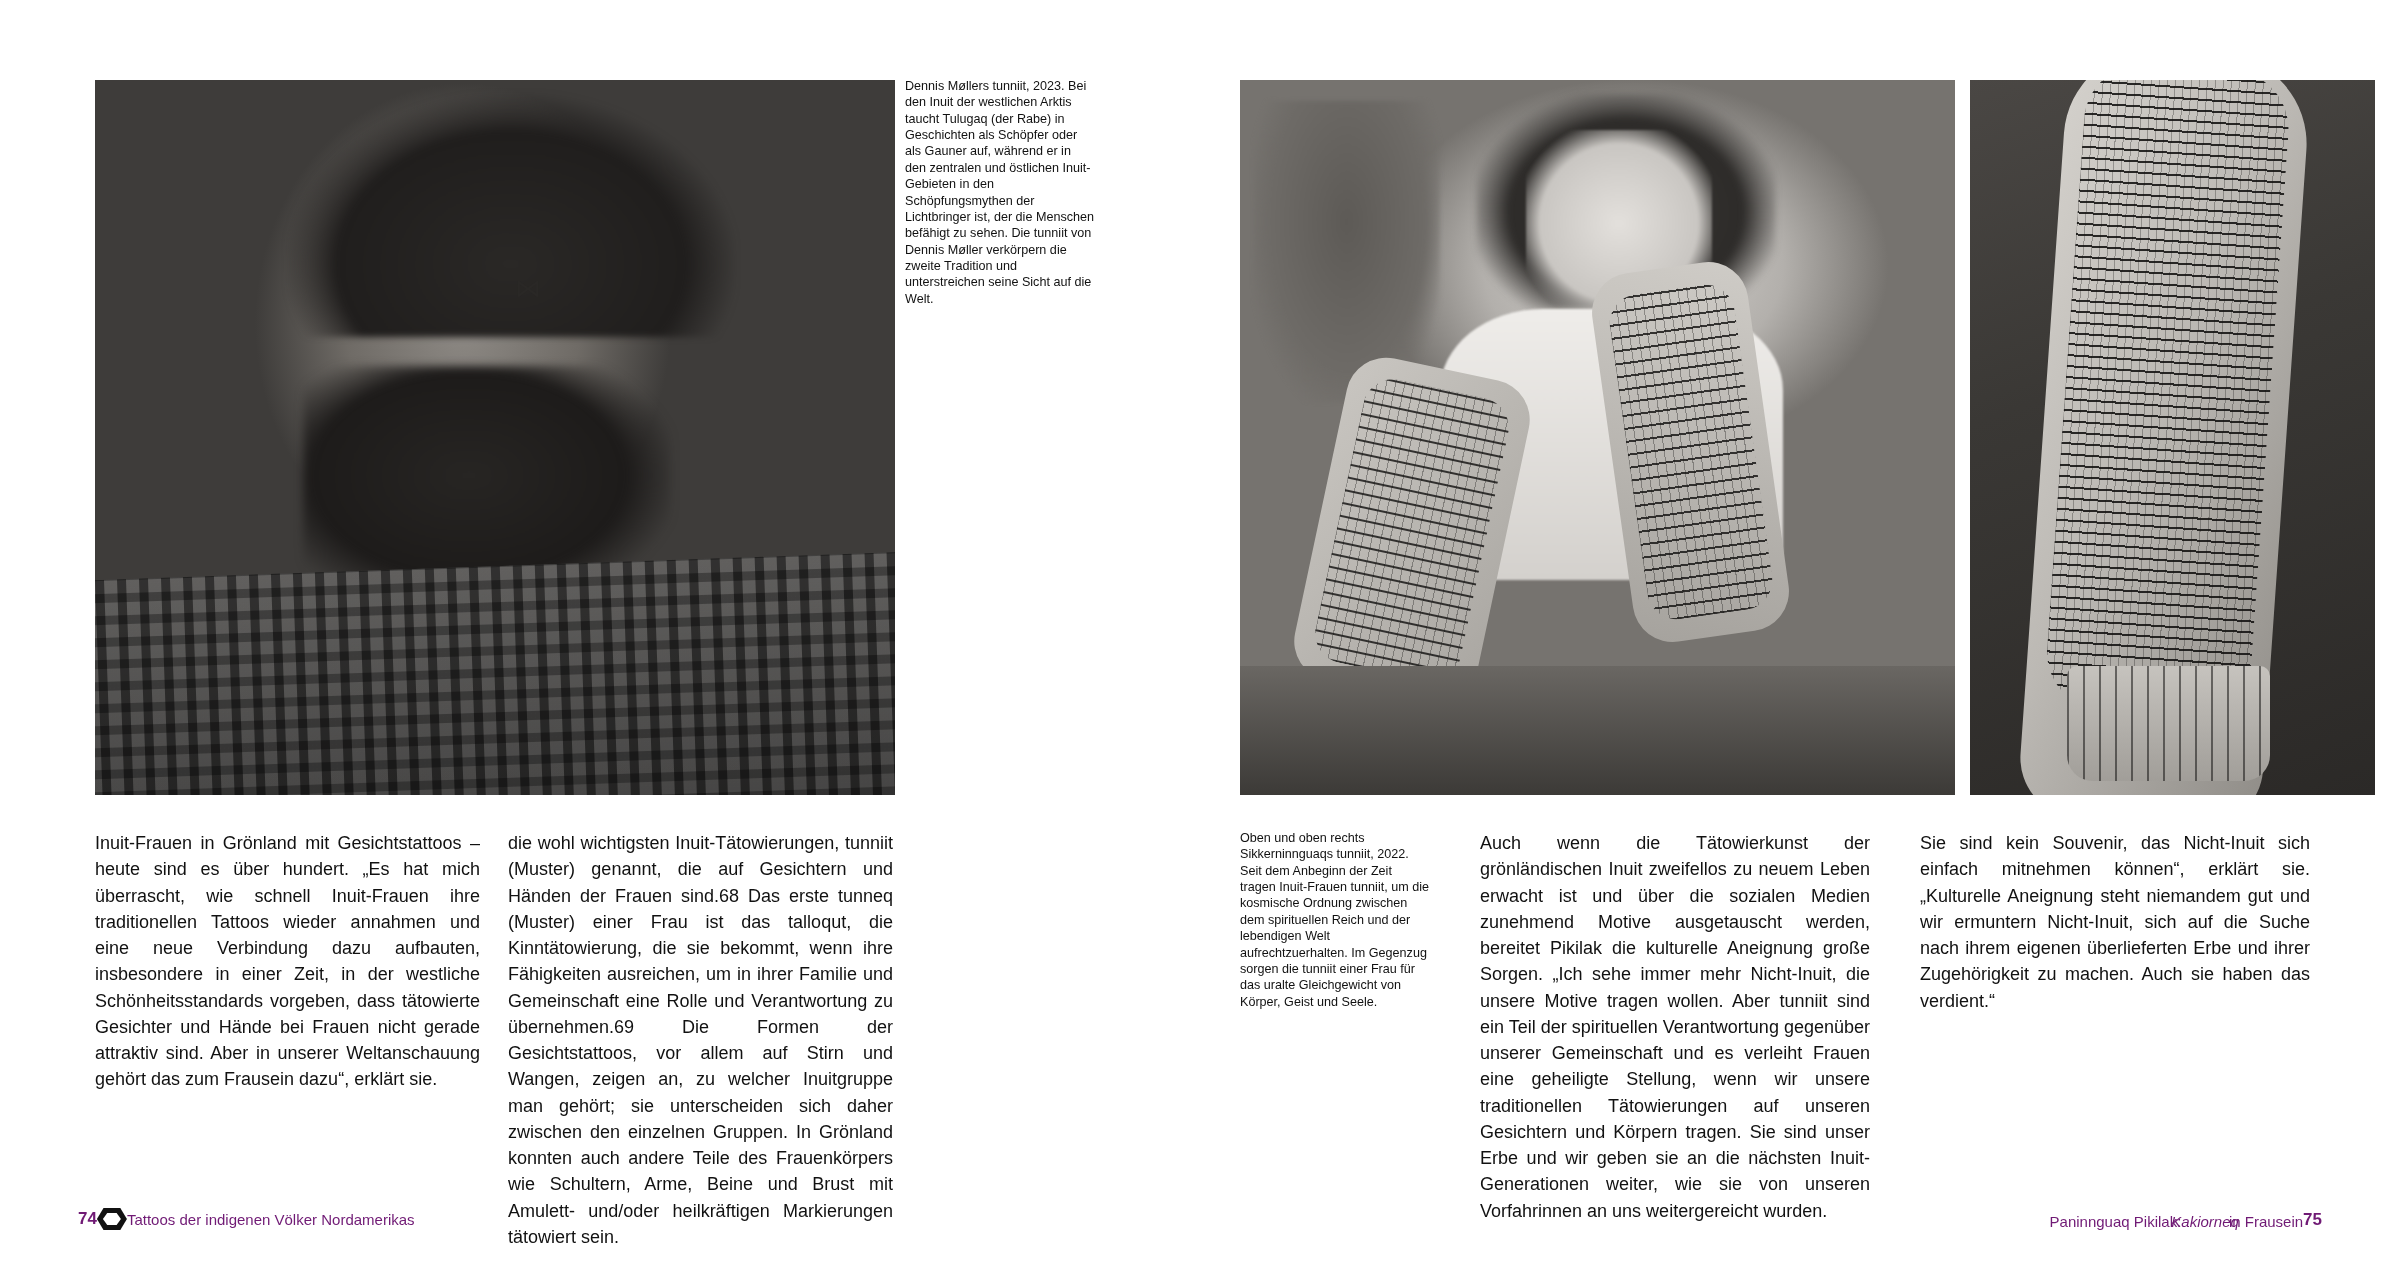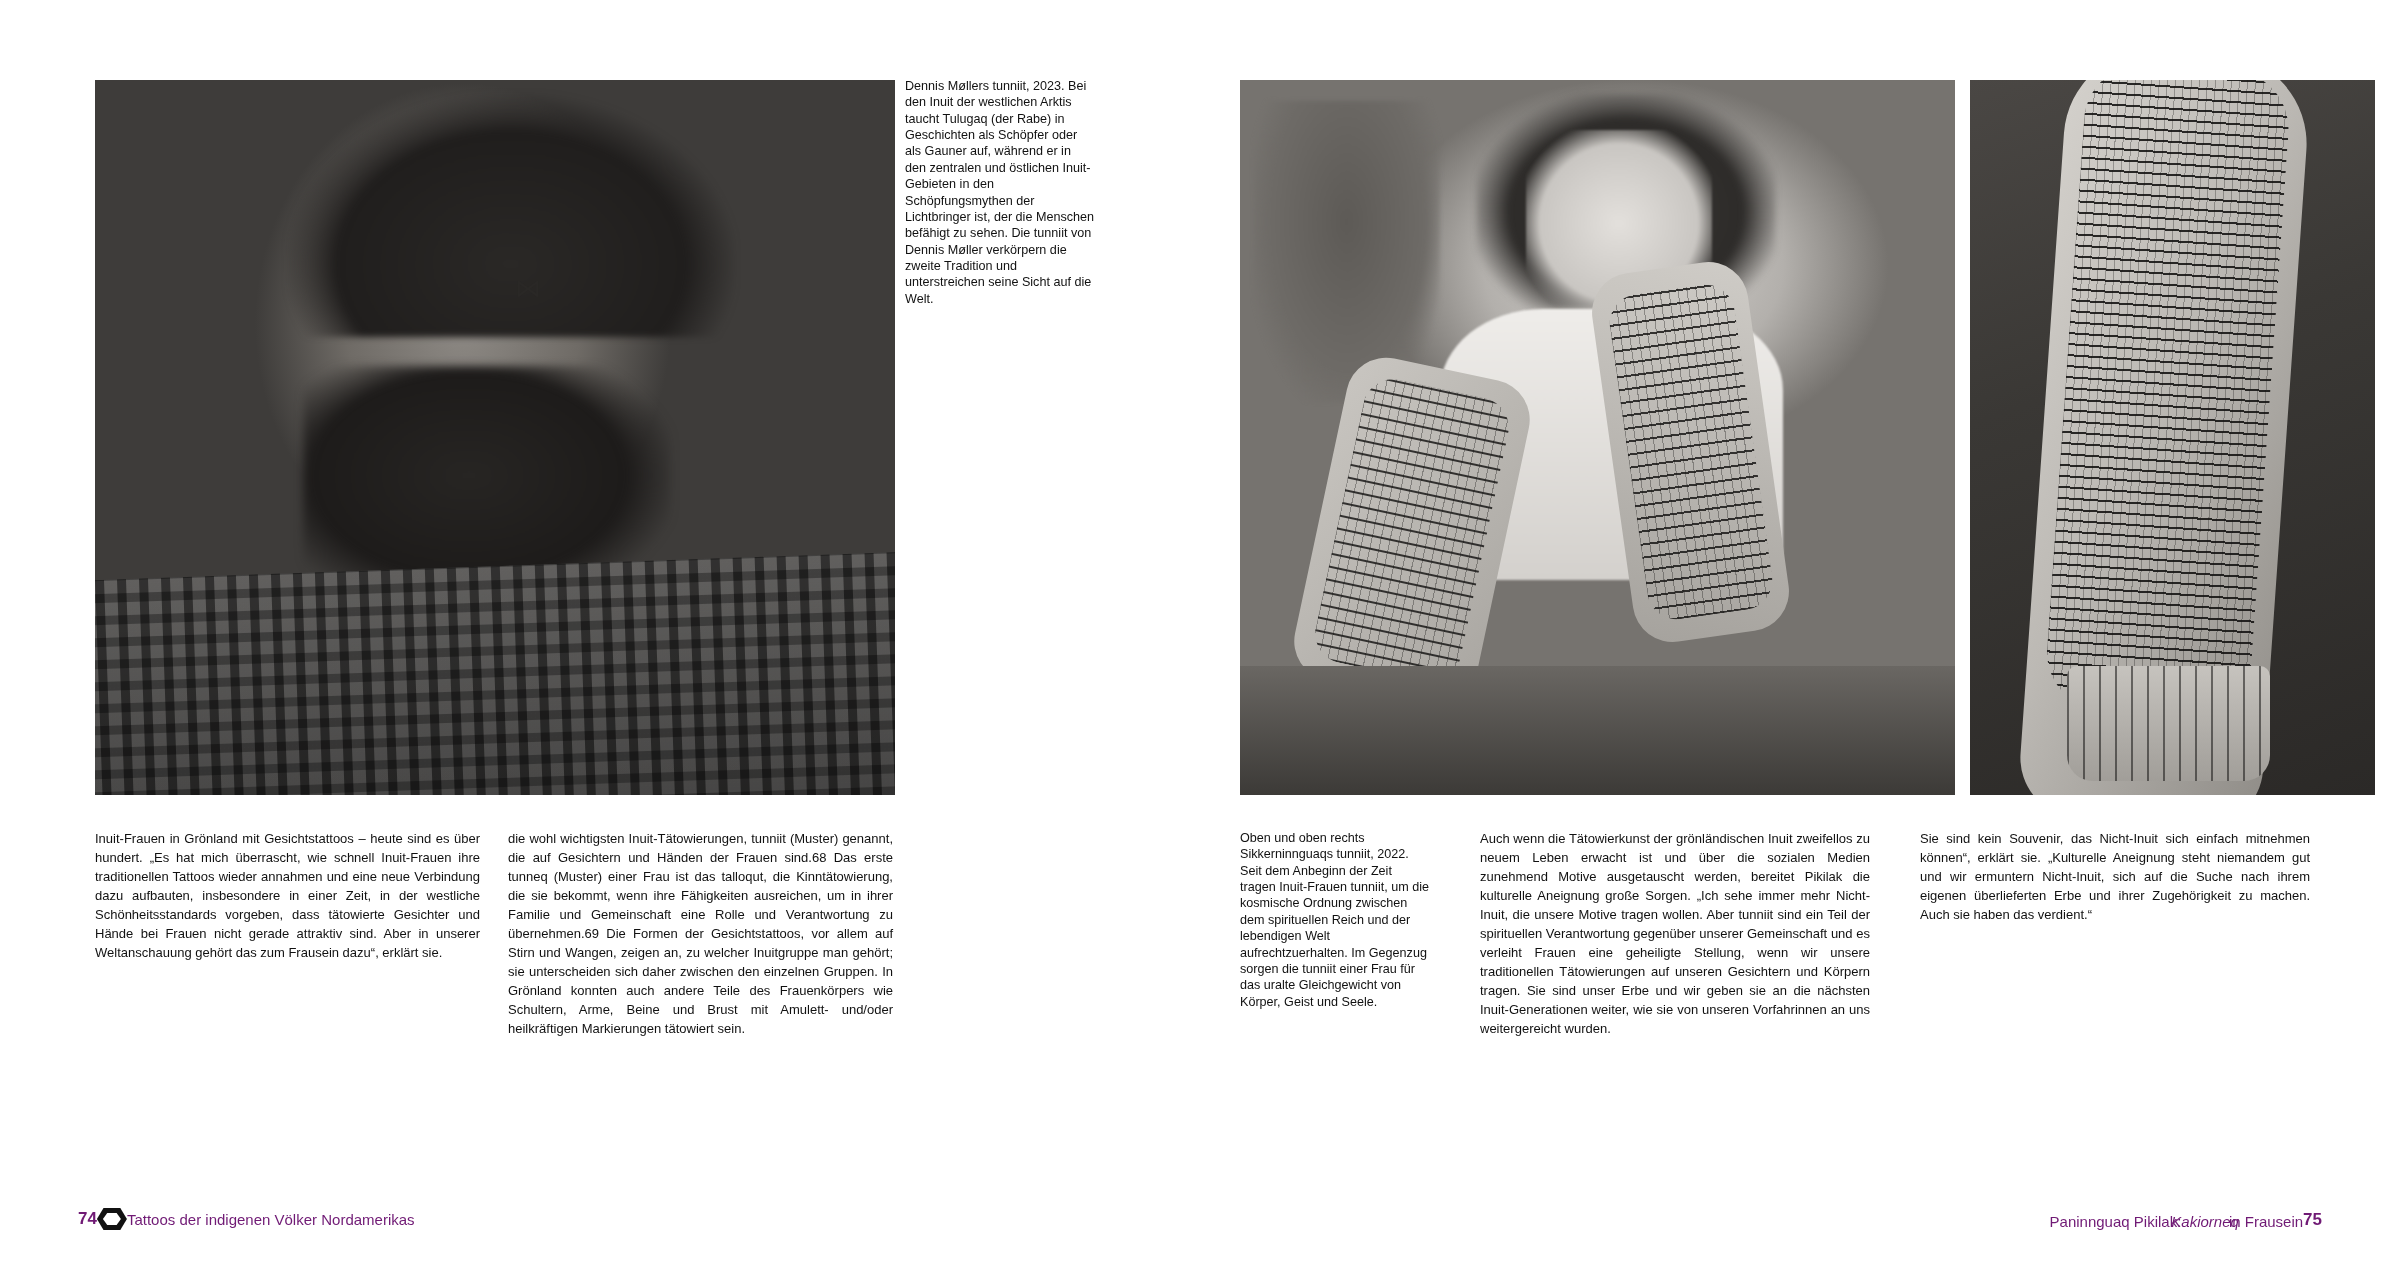--- a/index.html
+++ b/index.html
@@ -132,21 +132,21 @@
     position: absolute; left: 24%; bottom: 2%; width: 50%; height: 16%;
     background:
       repeating-linear-gradient(90deg, rgba(22,21,20,.55) 0 2px, rgba(22,21,20,0) 2px 16px),
       linear-gradient(180deg, #c6c3be, #a19e99);
     border-radius: 10px 10px 26px 26px;
   }
 
   
   .col {
     position: absolute;
-    font-size: 13px;
+    font-size: 18px;
     line-height: 1.46;
     text-align: justify;
     color: #111;
     hyphens: auto;
   }
   .col p { margin: 0; }
   .col p + p { text-indent: 1.15em; }
 
   .caption {
     position: absolute;

